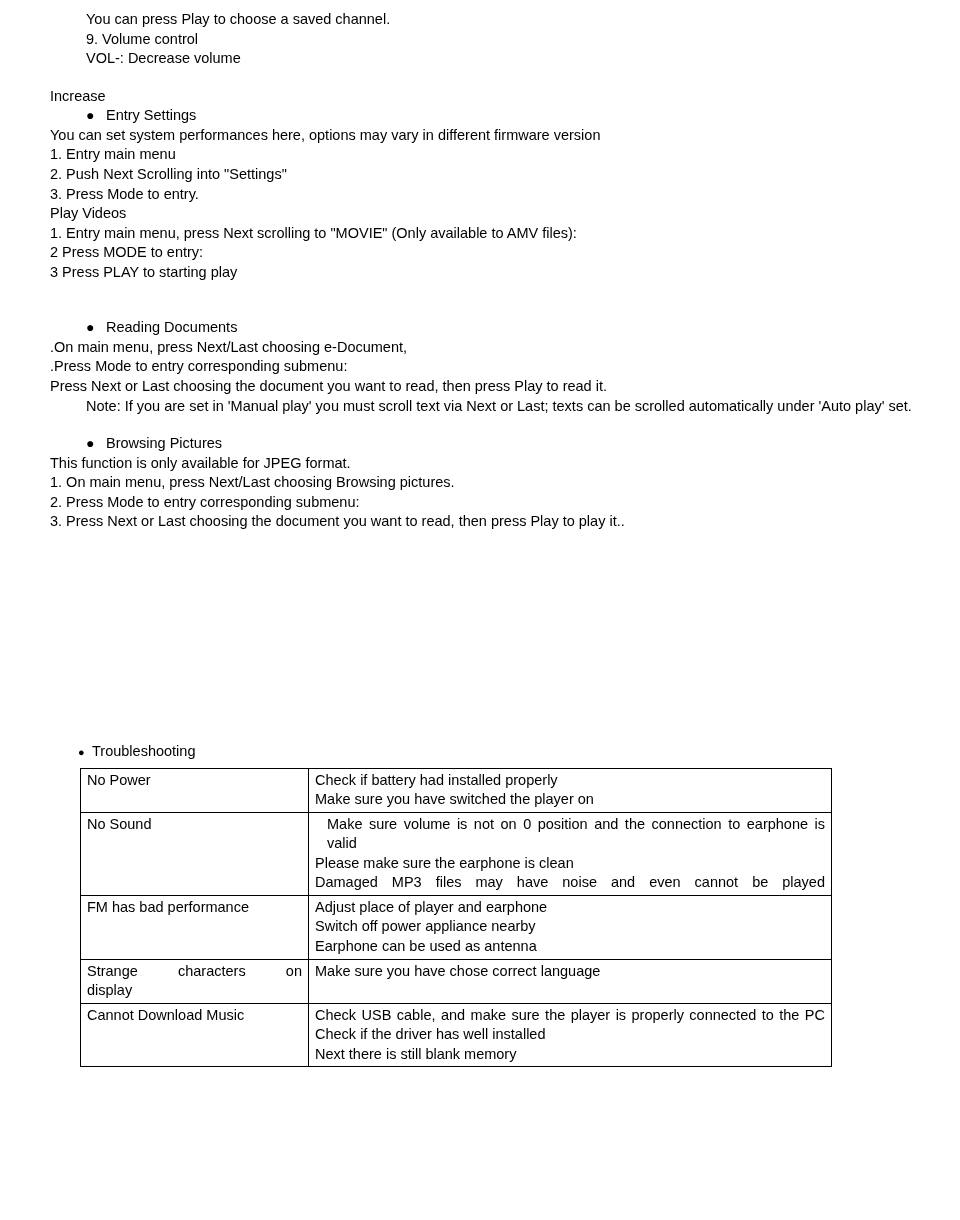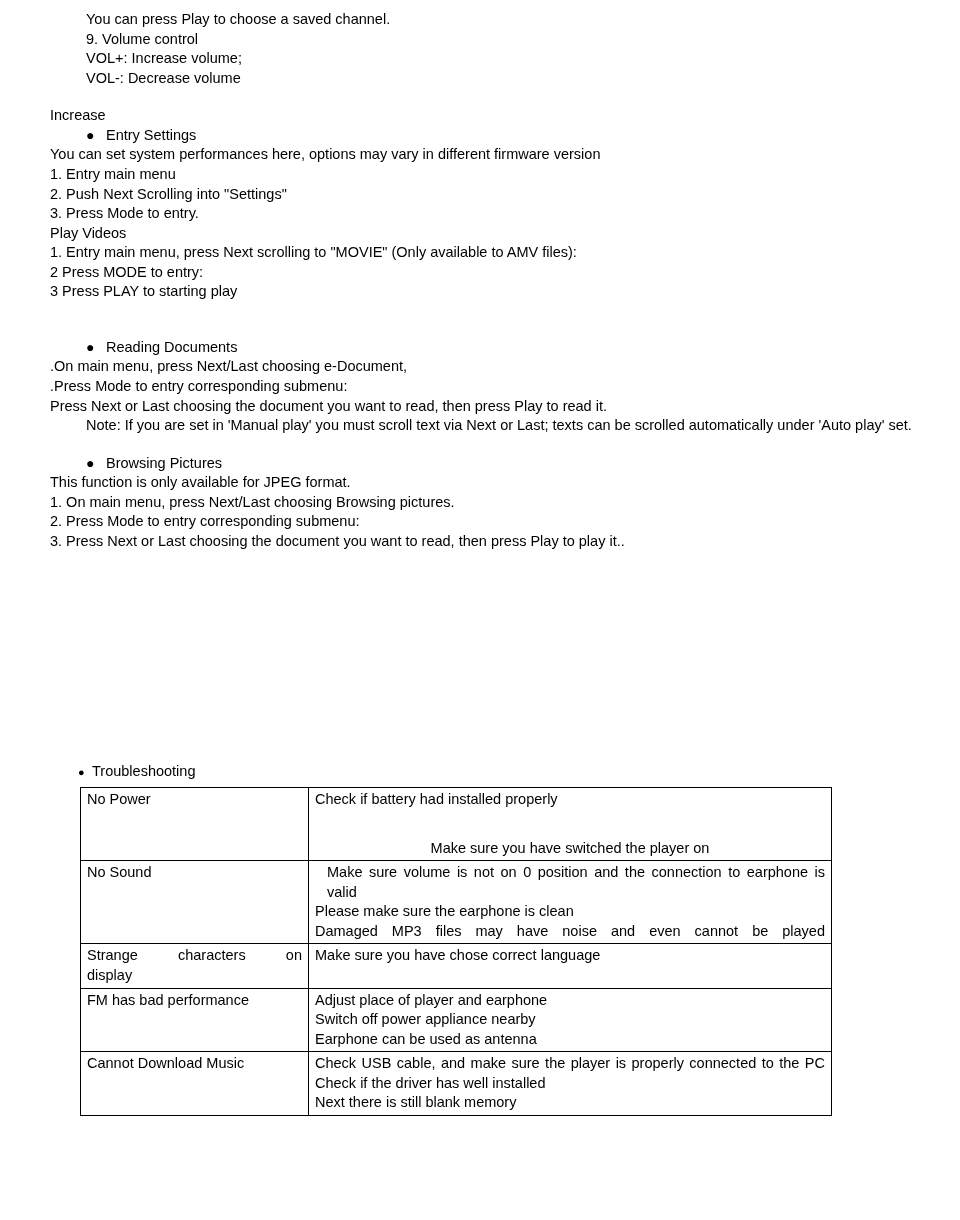--- a/index.html
+++ b/index.html
@@ -62,23 +62,20 @@
   }
 </style>
 </head>
 <body>
 
 <div class="indent1">
   <p class="nomargin">
     <span>You can press </span><span class="bold">Play</span><span> to choose a saved channel.</span>
   </p>
   <p class="nomargin">9. Volume control</p>
-  <p class="nomargin indent1">
-    <span class="bold">VOL+</span><span>: Increase volume;</span>
-  </p>
   <p class="nomargin indent1">
     <span class="bold">VOL-</span><span>: Decrease volume</span>
   </p>
 </div>
 
 <div class="gap"></div>
 
 <p class="nomargin bold indent1">Increase</p>
 
 <div class="bullet-row indent1">
@@ -147,46 +144,46 @@
   <span class="bold">Troubleshooting</span>
 </div>
 <div style="height:6px;"></div>
 
 <table>
   <tbody>
       <tr>
     <td class="col1 noj">No Power</td>
     <td class="col2" id="fix0">
           <div style="text-align: left;">Check if battery had installed properly</div>
-          <div style="text-align: center; margin-top: 29px;">Make sure you have switched the player on</div>
+          <div style="text-align: left;">Make sure you have switched the player on</div>
         </td>
   </tr>
   <tr>
     <td class="col1 noj">No Sound</td>
     <td class="col2" id="fix1">
           <div style="text-align: justify; text-align-last: justify; margin-left: 12px;">Make sure volume is not on 0 position and the connection to earphone is valid</div>
           <div style="text-align: left;">Please make sure the earphone is clean</div>
           <div style="text-align: justify; text-align-last: justify;">Damaged MP3 files may have noise and even cannot be played</div>
         </td>
   </tr>
   <tr>
+    <td class="col1 noj">FM has bad performance</td>
+    <td class="col2" id="fix3">
+          <div style="text-align: left;">Adjust place of player and earphone</div>
+          <div style="text-align: left;">Switch off power appliance nearby</div>
+          <div style="text-align: left;">Earphone can be used as antenna</div>
+        </td>
+  </tr>
+  <tr>
     <td class="col1" id="issue2">
           <div style="text-align: justify; text-align-last: justify;">Strange characters on</div>
           <div>display</div>
         </td>
     <td class="col2" id="fix2">
           <div style="text-align: left;">Make sure you have chose correct language</div>
-        </td>
-  </tr>
-  <tr>
-    <td class="col1 noj">FM has bad performance</td>
-    <td class="col2" id="fix3">
-          <div style="text-align: left;">Adjust place of player and earphone</div>
-          <div style="text-align: left;">Switch off power appliance nearby</div>
-          <div style="text-align: left;">Earphone can be used as antenna</div>
         </td>
   </tr>
   <tr>
     <td class="col1 noj">Cannot Download Music</td>
     <td class="col2" id="fix4">
           <div style="text-align: justify; text-align-last: justify;">Check USB cable, and make sure the player is properly connected to the PC</div>
           <div style="text-align: left;">Check if the driver has well installed</div>
           <div style="text-align: left;">Next there is still blank memory</div>
         </td>
   </tr>

